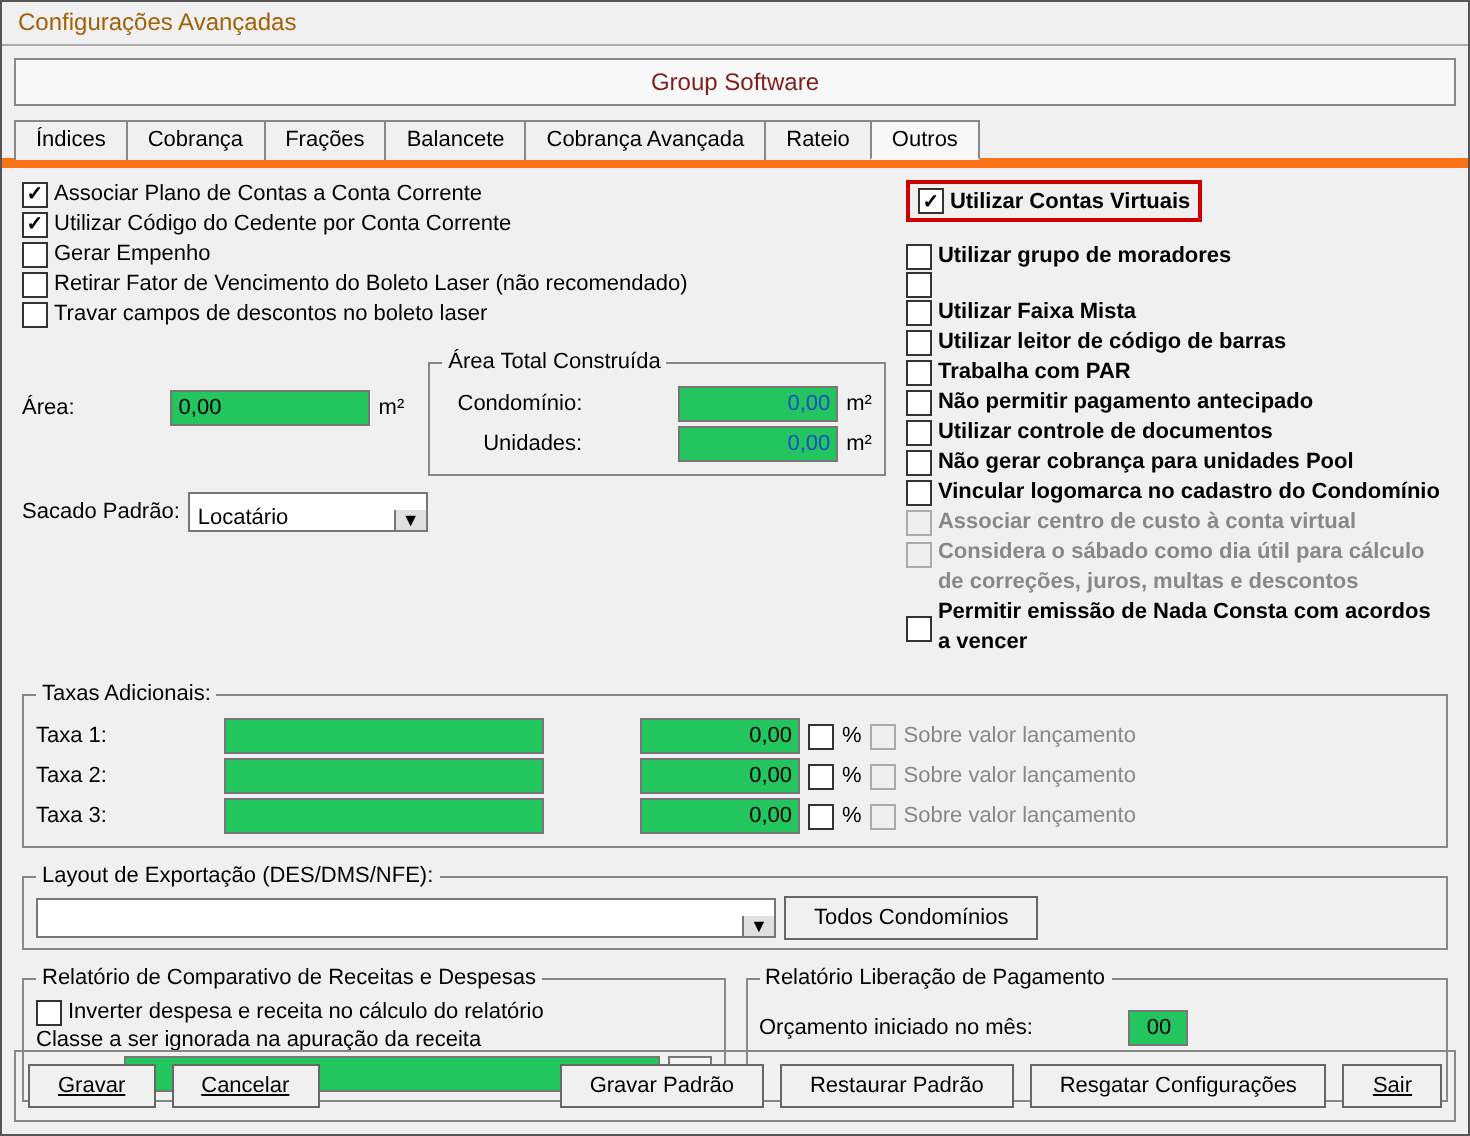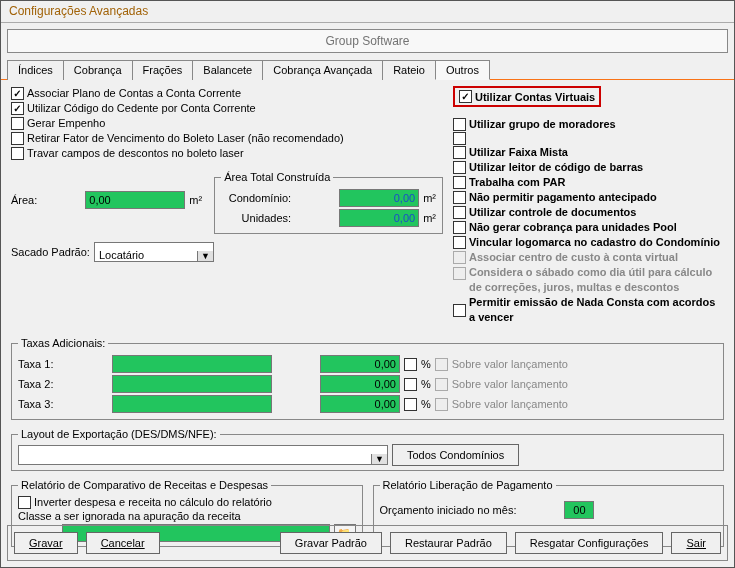--- a/index.html
+++ b/index.html
@@ -23,27 +23,27 @@
     color: #a16207;
     font-size: 12px;
     border-bottom: 1px solid #aaa;
   }
   .banner {
     text-align: center;
     padding: 4px;
     margin: 6px;
     border: 1px solid #888;
     background: #f8f8f8;
-    color: #737373;
+    color: #7f1d1d;
     font-size: 12px;
   }
   .tabs {
     display: flex;
     padding: 0 6px;
-    border-bottom: 1px solid #f97316;
+    border-bottom: 5px solid #f97316;
     gap: 0;
   }
   .tab {
     padding: 3px 10px;
     border: 1px solid #888;
     border-bottom: none;
     background: #f0f0f0;
     margin-right: -1px;
     position: relative;
     cursor: pointer;

